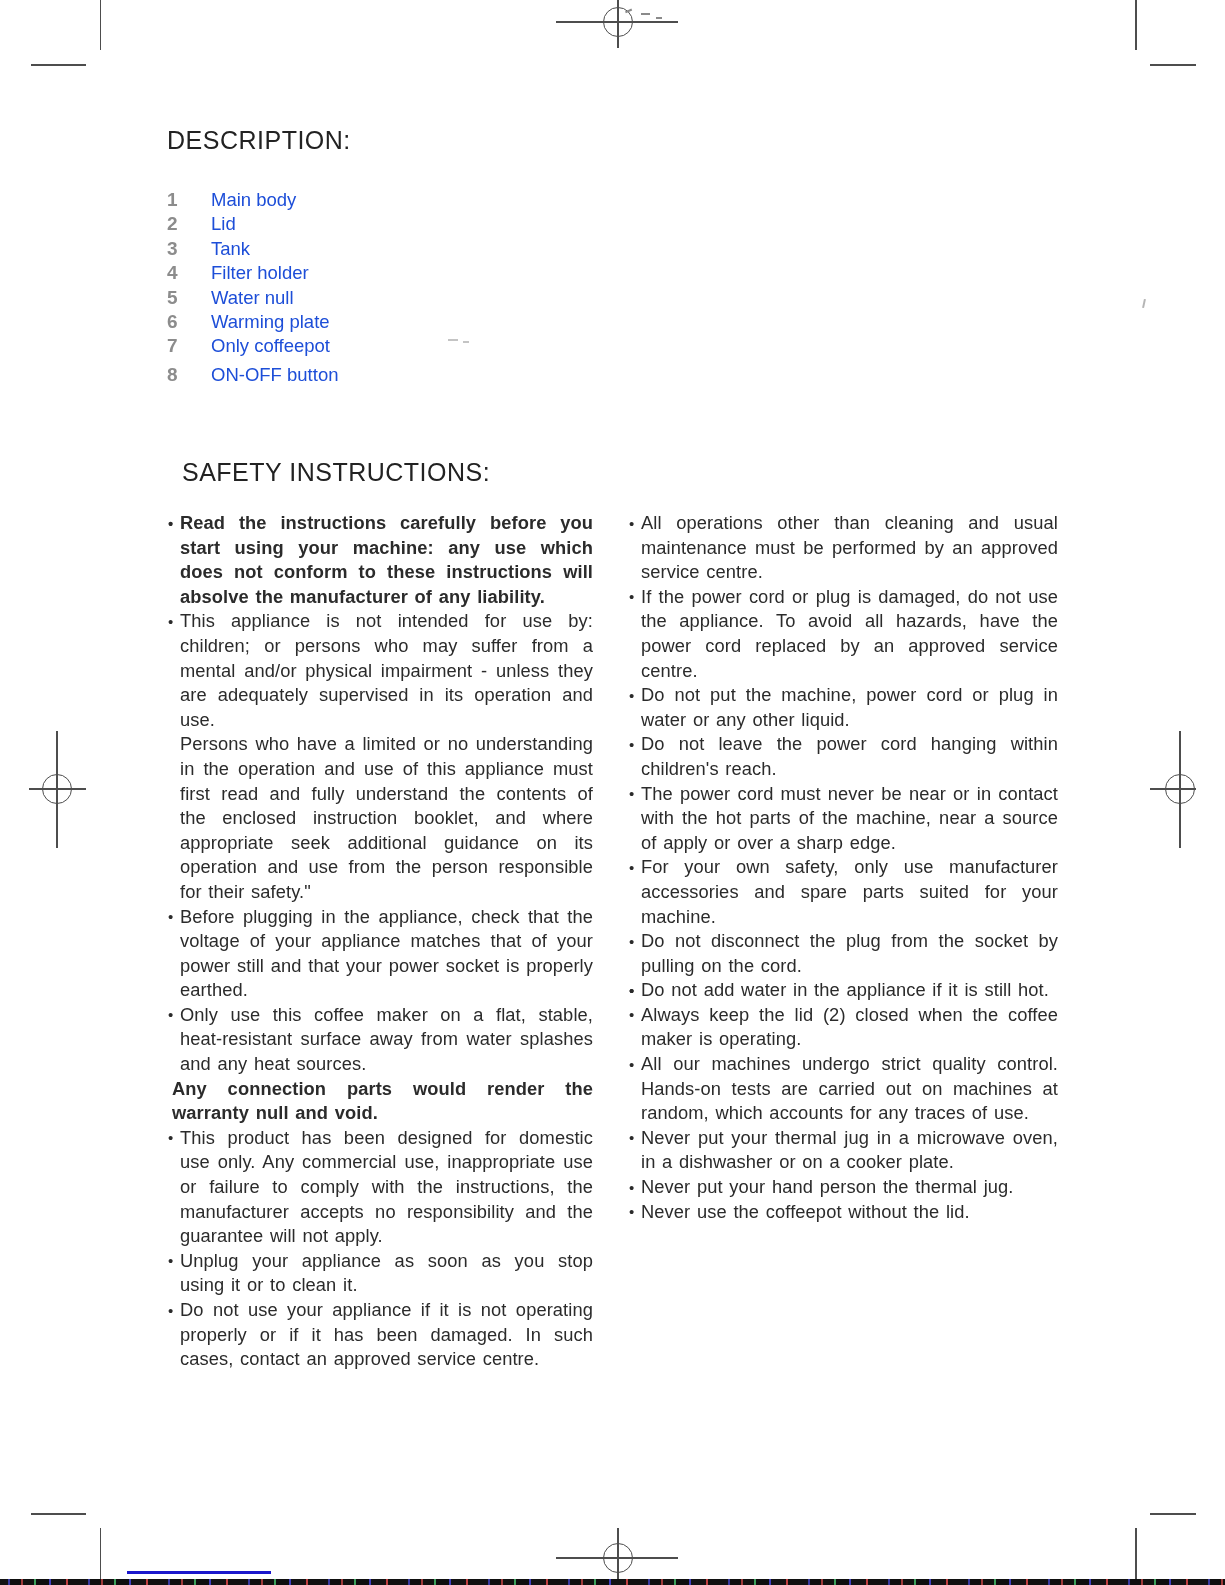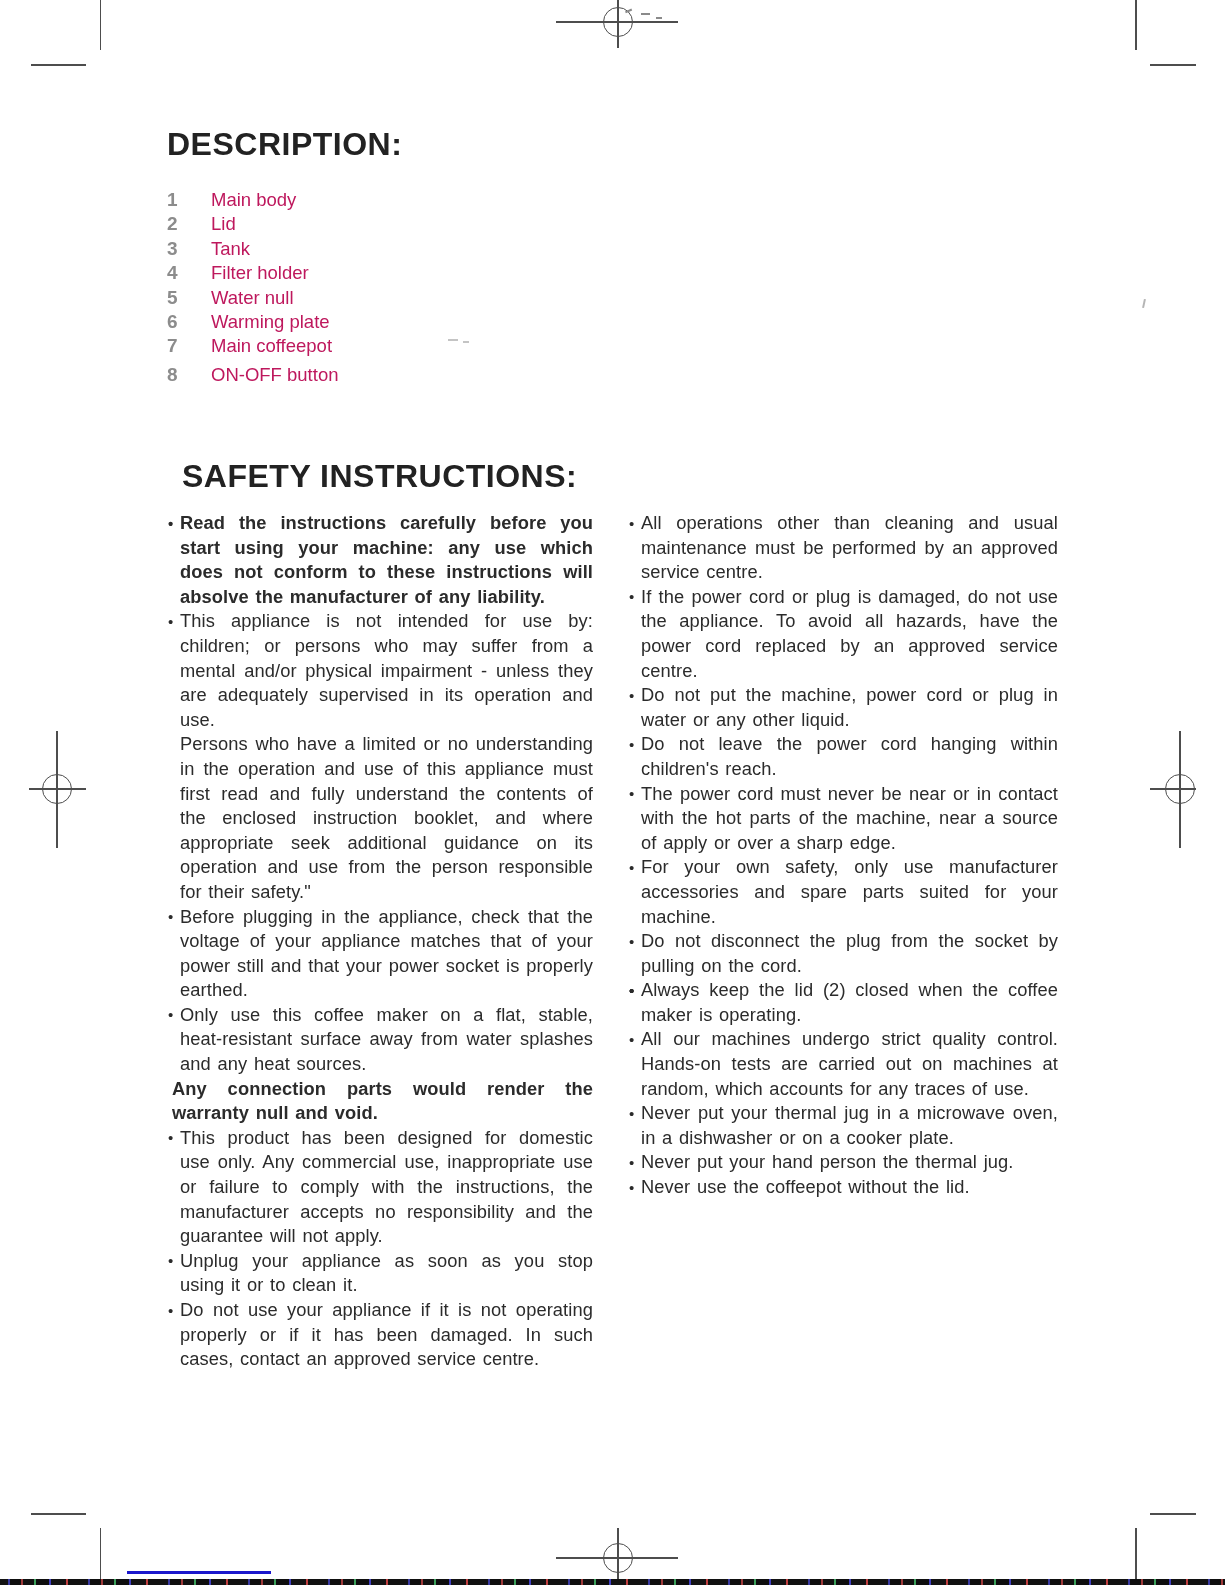--- a/index.html
+++ b/index.html
@@ -6,33 +6,33 @@
   #page{
     position:relative;
     width:1225px;height:1585px;
     background:#ffffff;
     font-family:"Liberation Sans","DejaVu Sans",sans-serif;
     color:#2b2b2b;
     overflow:hidden;
   }
   .heading{
     position:absolute;
-    font-size:32px;
-    font-weight:700;
+    font-size:25px;
+    font-weight:400;
     letter-spacing:0.5px;
     color:#222222;
   }
   #desc-heading{left:167px;top:126px;}
   #safety-heading{left:182px;top:458px;}
 
   #desc-list{position:absolute;left:167px;top:189px;width:420px;}
   .desc-row{display:flex;height:24.4px;align-items:baseline;}
   .desc-row.last{margin-top:4px;}
   .desc-num{width:44px;font-size:19px;font-weight:700;color:#8c8c8c;}
-  .desc-label{font-size:18.5px;color:#be185d;}
+  .desc-label{font-size:18.5px;color:#1d4ed8;}
 
   #columns{
     position:absolute;left:167px;top:511px;width:893px;
     display:flex;gap:35px;
   }
   .col{font-size:18.3px;line-height:24.6px;}
   .col-left{width:426px;}
   .col-right{width:430px;}
   .para{
     margin:0;position:relative;padding-left:13px;
@@ -128,21 +128,21 @@
       <div class="desc-row">
     <span class="desc-num">5</span>
     <span class="desc-label">Water null</span>
   </div>
       <div class="desc-row">
     <span class="desc-num">6</span>
     <span class="desc-label">Warming plate</span>
   </div>
       <div class="desc-row">
     <span class="desc-num">7</span>
-    <span class="desc-label">Main coffeepot</span>
+    <span class="desc-label">Only coffeepot</span>
   </div>
       <div class="desc-row last">
     <span class="desc-num">8</span>
     <span class="desc-label">ON-OFF button</span>
   </div>
     </div>
 
   <div class="heading" id="safety-heading">SAFETY INSTRUCTIONS:</div>
 
   <div id="columns">
@@ -159,21 +159,21 @@
       </div>
     <div class="col col-right">
         <p class="para"><span class="bullet">•</span><span>All operations other than cleaning and usual maintenance must be performed by an approved service centre.</span></p>
         <p class="para"><span class="bullet">•</span><span>If the power cord or plug is damaged, do not use the appliance. To avoid all hazards, have the power cord replaced by an approved service centre.</span></p>
         <p class="para"><span class="bullet">•</span><span>Do not put the machine, power cord or plug in water or any other liquid.</span></p>
         <p class="para"><span class="bullet">•</span><span>Do not leave the power cord hanging within children's reach.</span></p>
         <p class="para"><span class="bullet">•</span><span>The power cord must never be near or in contact with the hot parts of the machine, near a source of apply or over a sharp edge.</span></p>
         <p class="para"><span class="bullet">•</span><span>For your own safety, only use manufacturer accessories and spare parts suited for your machine.</span></p>
         <p class="para"><span class="bullet">•</span><span>Do not disconnect the plug from the socket by pulling on the cord.</span></p>
         <p class="para"><span class="bullet">•</span></p>
-        <p class="para"><span class="bullet">•</span></p>
+        <p class="para"><span class="bullet">•</span><span>Do not add water in the appliance if it is still hot.</span></p>
         <p class="para"><span class="bullet">•</span><span>Always keep the lid (2) closed when the coffee maker is operating.</span></p>
         <p class="para"><span class="bullet">•</span><span>All our machines undergo strict quality control. Hands-on tests are carried out on machines at random, which accounts for any traces of use.</span></p>
         <p class="para"><span class="bullet">•</span><span>Never put your thermal jug in a microwave oven, in a dishwasher or on a cooker plate.</span></p>
         <p class="para"><span class="bullet">•</span><span>Never put your hand person the thermal jug.</span></p>
         <p class="para"><span class="bullet">•</span><span>Never use the coffeepot without the lid.</span></p>
       </div>
   </div>
 
 </div>
 

